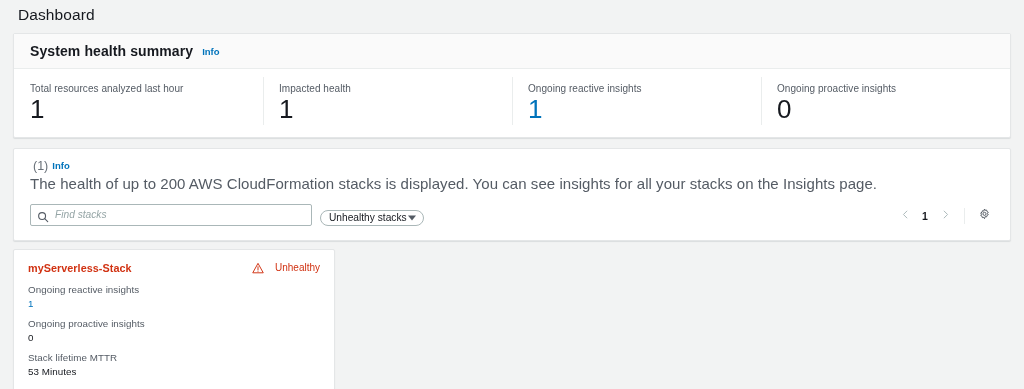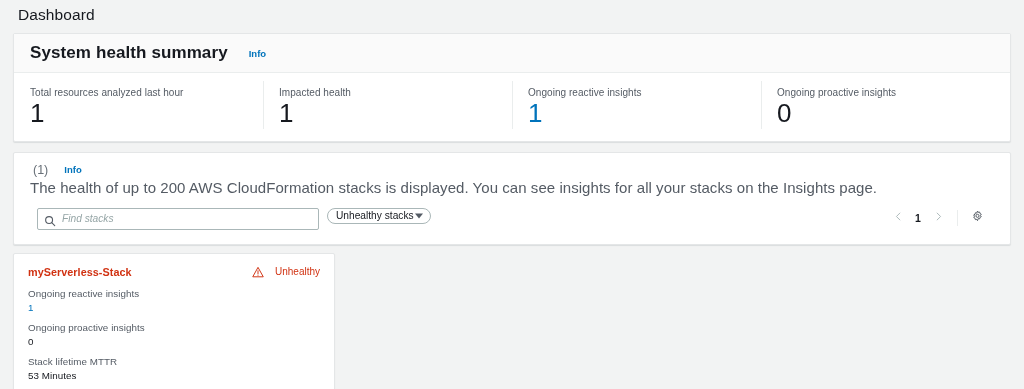--- a/index.html
+++ b/index.html
@@ -37,38 +37,38 @@
 
   .panel-header {
     background: #fafafa;
     border-bottom: 1px solid #eaeded;
     padding: 9px 16px 9px;
     display: flex;
     align-items: baseline;
     gap: 5px;
   }
   .panel-title {
-    font-size: 17px;
+    font-size: 14px;
     font-weight: 700;
     color: #16191f;
     letter-spacing: .1px;
   }
   .panel-count {
     font-size: 12.5px;
     font-weight: 400;
     color: #687078;
     margin-left: 3px;
   }
   .info-link {
     font-size: 9.5px;
     font-weight: 700;
     color: #0073bb;
     text-decoration: none;
     cursor: pointer;
-    margin-left: 16px;
+    margin-left: 4px;
     position: relative;
     top: -1px;
   }
 
   .panel-desc {
     font-size: 15px;
     color: #545b64;
     line-height: 1.4;
     letter-spacing: .05px;
   }
@@ -114,22 +114,22 @@
   .overview-head-wrap {
     padding: 10px 16px 0;
   }
   .overview-title-row {
     display: flex;
     align-items: baseline;
   }
 
   .controls-row {
     display: flex;
-    align-items: flex-start;
-    padding: 10px 23px 14px;
+    align-items: flex-end;
+    padding: 10px 16px 14px;
     gap: 8px;
   }
 
   .search-box {
     position: relative;
     width: 282px;
     height: 22px;
   }
   .search-box input {
     width: 100%;

